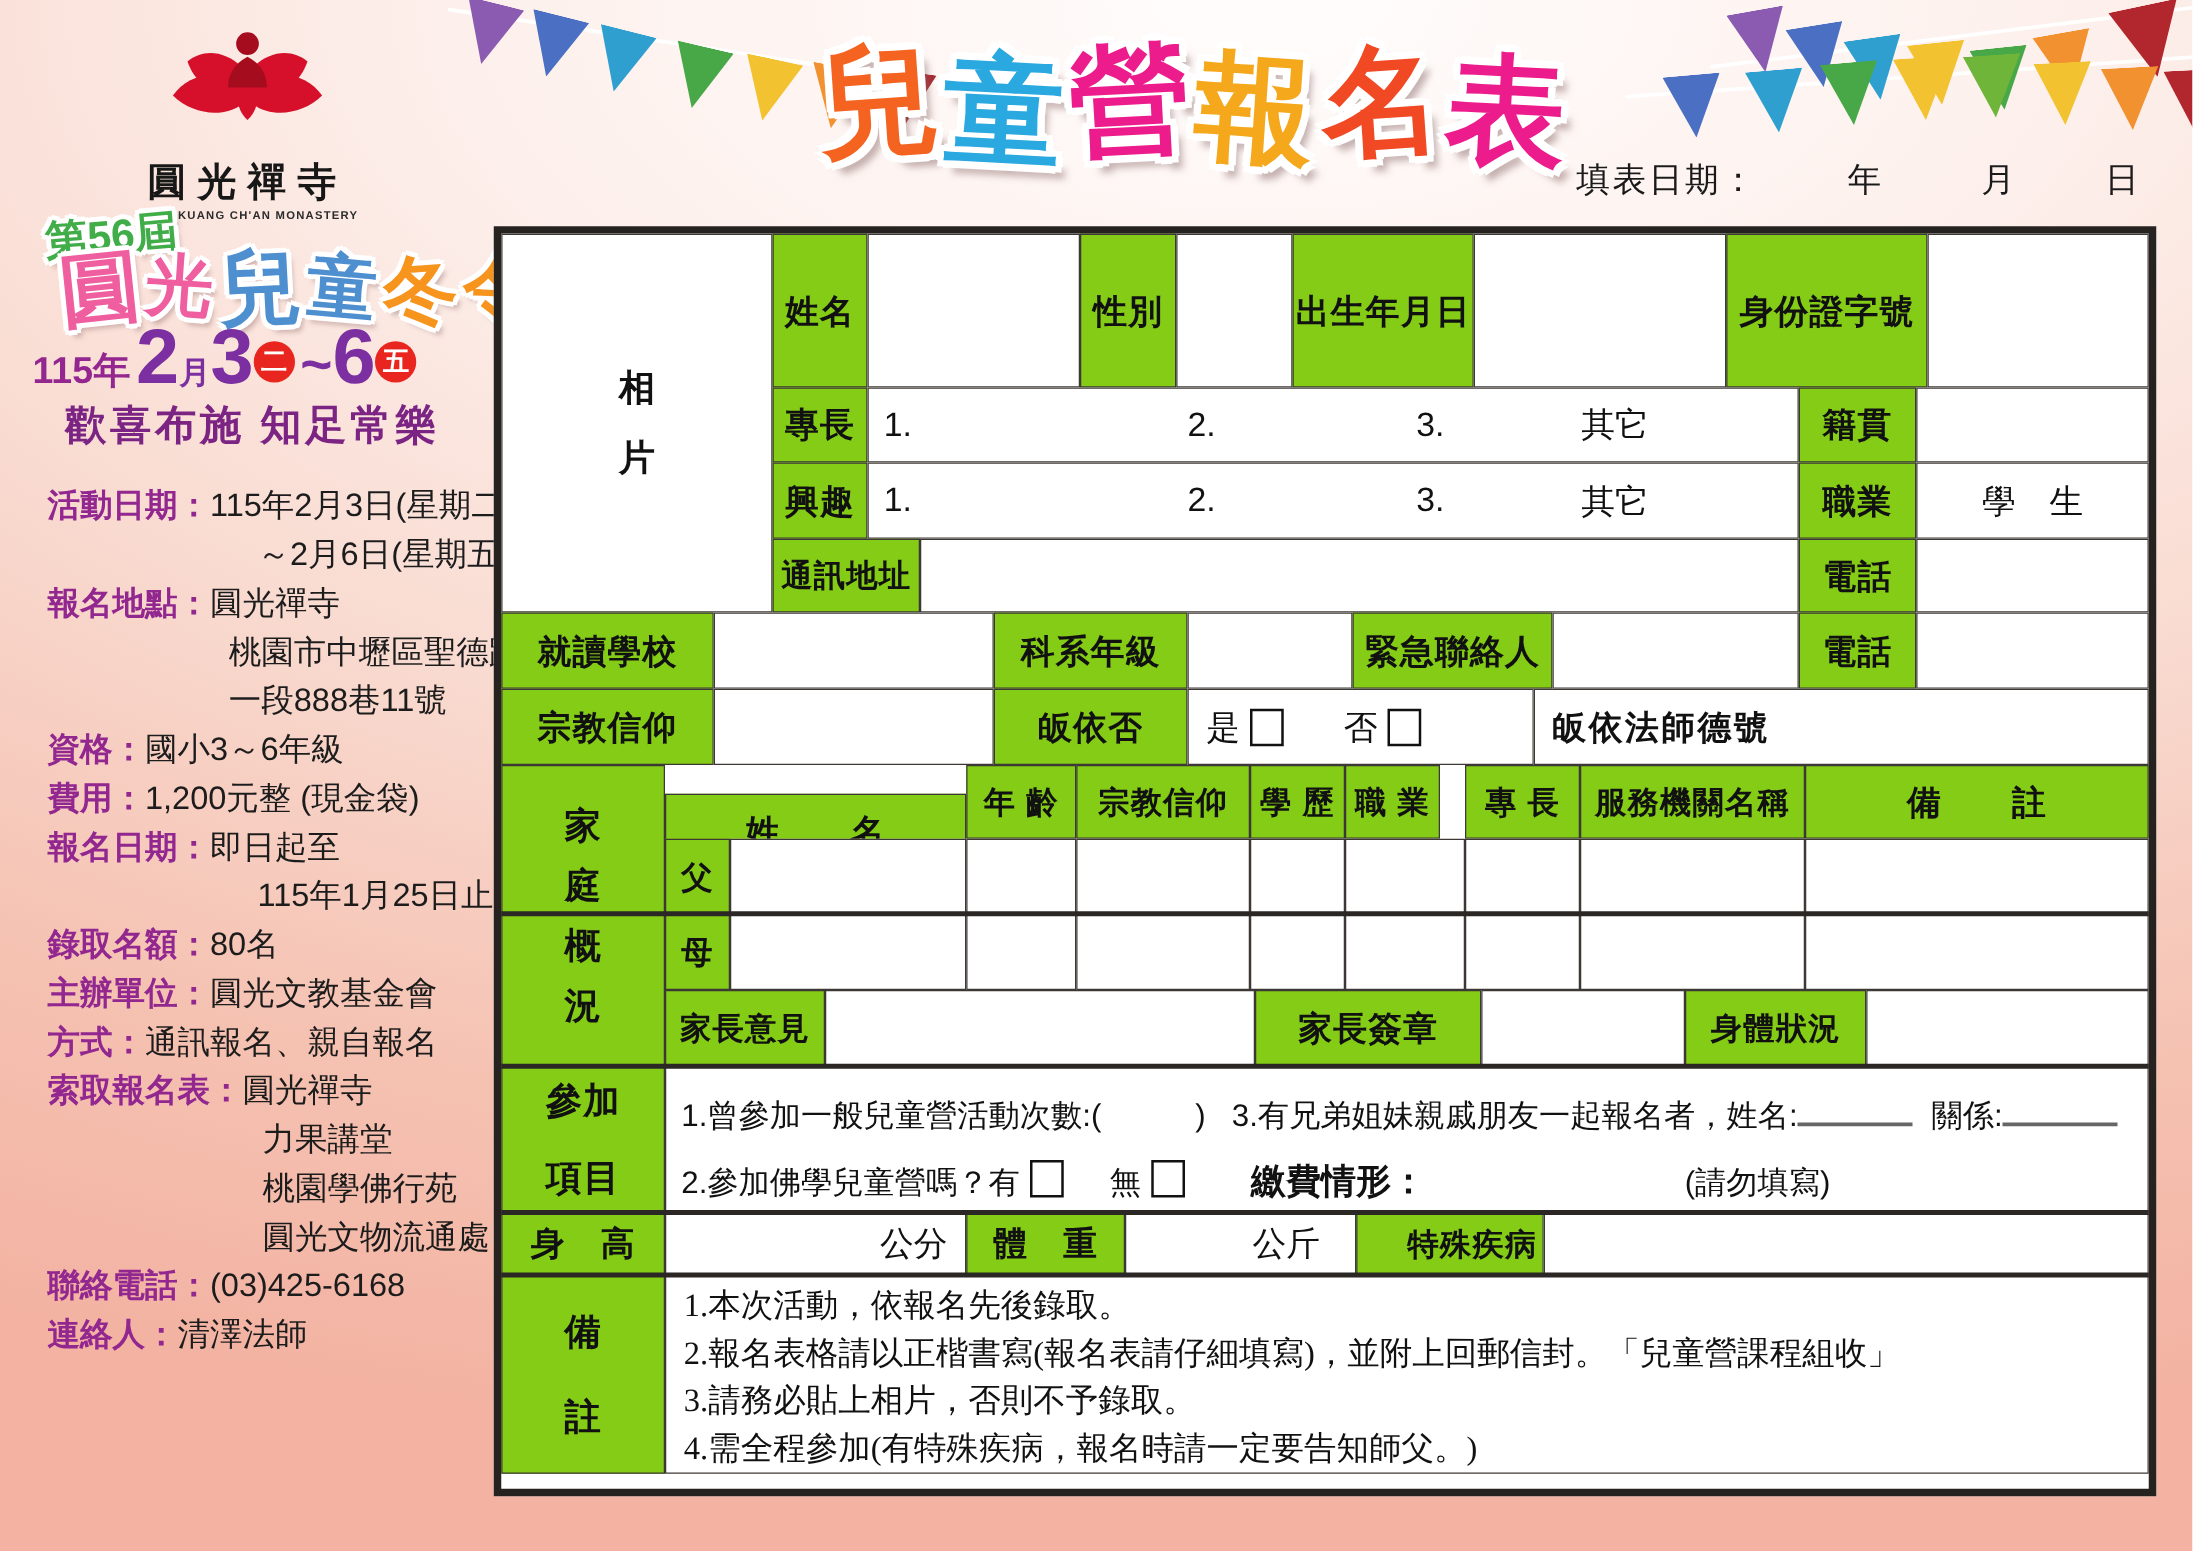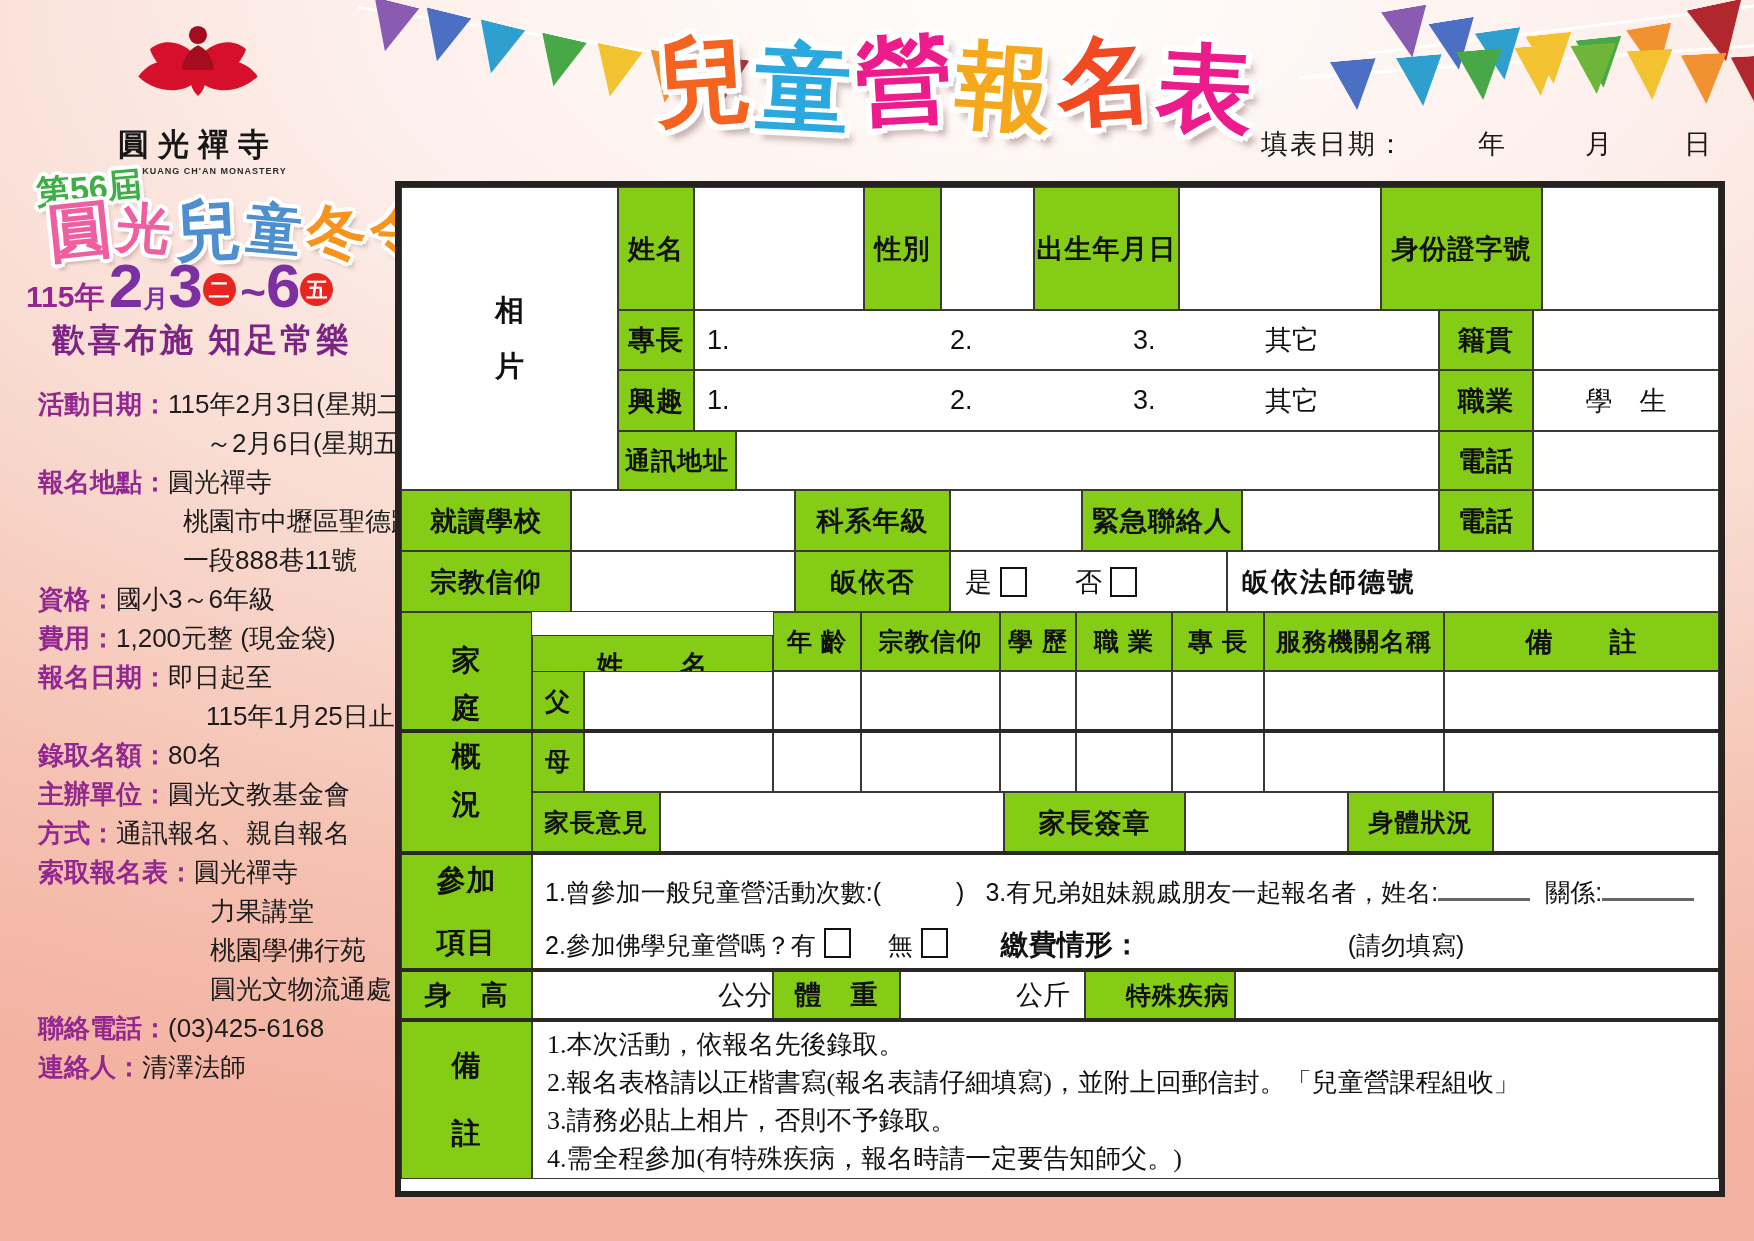--- a/index.html
+++ b/index.html
@@ -208,21 +208,21 @@
       <span>家</span>
       <span>庭</span>
       <span>概</span>
       <span>況</span>
     </div>
 
     <div class="cell lab" style="left:131px;top:448px;width:241px;height:59px;">姓　　名</div>
     <div class="cell lab" style="left:372px;top:425px;width:88px;height:59px;font-size:25px;">年 齡</div>
     <div class="cell lab" style="left:460px;top:425px;width:139px;height:59px;font-size:25px;">宗教信仰</div>
     <div class="cell lab" style="left:599px;top:425px;width:76px;height:59px;font-size:25px;">學 歷</div>
-    <div class="cell lab" style="left:675px;top:425px;width:96px;height:59px;font-size:25px;">職 業</div>
+    <div class="cell lab" style="left:675px;top:425px;width:76px;height:59px;font-size:25px;">職 業</div>
     <div class="cell lab" style="left:771px;top:425px;width:92px;height:59px;font-size:25px;">專 長</div>
     <div class="cell lab" style="left:863px;top:425px;width:180px;height:59px;font-size:25px;">服務機關名稱</div>
     <div class="cell lab" style="left:1043px;top:425px;width:275px;height:59px;">備　　註</div>
 
     <div class="cell lab" style="left:131px;top:484px;width:52px;height:60px;font-size:25px;">父</div>
     <div class="cell" style="left:183px;top:484px;width:189px;height:60px;"></div>
     <div class="cell" style="left:372px;top:484px;width:88px;height:60px;"></div>
     <div class="cell" style="left:460px;top:484px;width:139px;height:60px;"></div>
     <div class="cell" style="left:599px;top:484px;width:76px;height:60px;"></div>
     <div class="cell" style="left:675px;top:484px;width:96px;height:60px;"></div>
@@ -259,25 +259,25 @@
       </div>
       <div class="ptxt" style="position:absolute;left:12px;top:72px;">
         <span>2.參加佛學兒童營嗎？有</span><span class="box"></span>
         <span style="margin-left:30px;">無</span><span class="box"></span>
         <span style="margin-left:46px;font-weight:bold;font-size:28px;">繳費情形：</span>
         <span style="margin-left:200px;">(請勿填寫)</span>
       </div>
     </div>
 
     <div class="cell lab" style="left:0;top:783px;width:131px;height:50px;">身　高</div>
-    <div class="cell" style="left:131px;top:783px;width:241px;height:50px;justify-content:flex-end;">
+    <div class="cell" style="left:131px;top:783px;width:241px;height:50px;justify-content:flex-end;padding-right:14px;">
         <span>公分</span>
       </div>
     <div class="cell lab" style="left:372px;top:783px;width:127px;height:50px;">體　重</div>
-    <div class="cell" style="left:499px;top:783px;width:185px;height:50px;justify-content:flex-end;padding-right:14px;">
+    <div class="cell" style="left:499px;top:783px;width:185px;height:50px;justify-content:flex-end;padding-right:28px;">
         <span>公斤</span>
       </div>
     <div class="cell lab" style="left:684px;top:783px;width:150px;height:50px;font-size:25px;padding-left:36px;">特殊疾病</div>
     <div class="cell" style="left:834px;top:783px;width:484px;height:50px;"></div>
 
     <div class="cell lab vcol" style="left:0;top:833px;width:131px;height:159px;gap:28px;font-size:29px;">
       <span>備</span>
       <span>註</span>
     </div>
     <div class="cell" style="left:131px;top:833px;width:1187px;height:159px;font-family:Liberation Serif, serif;">

